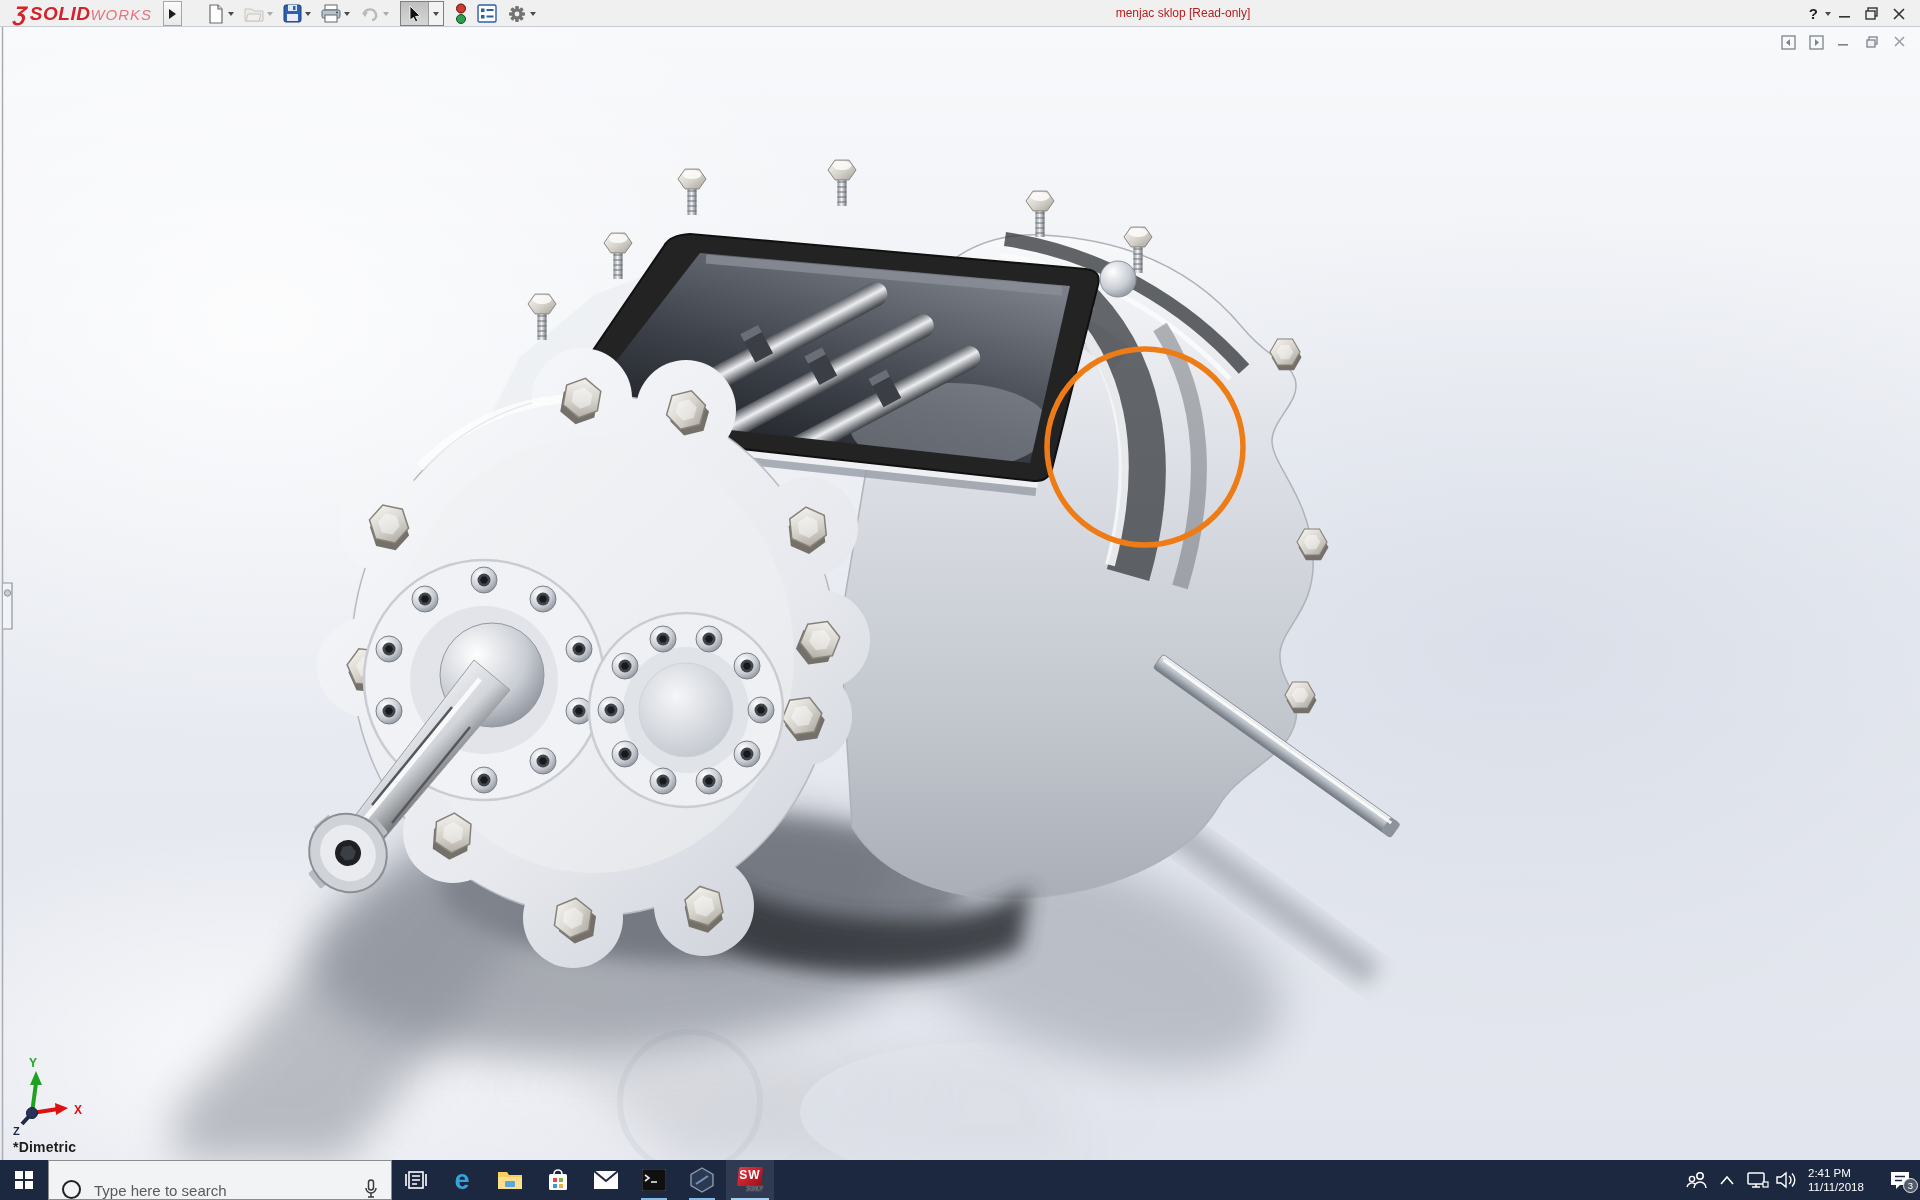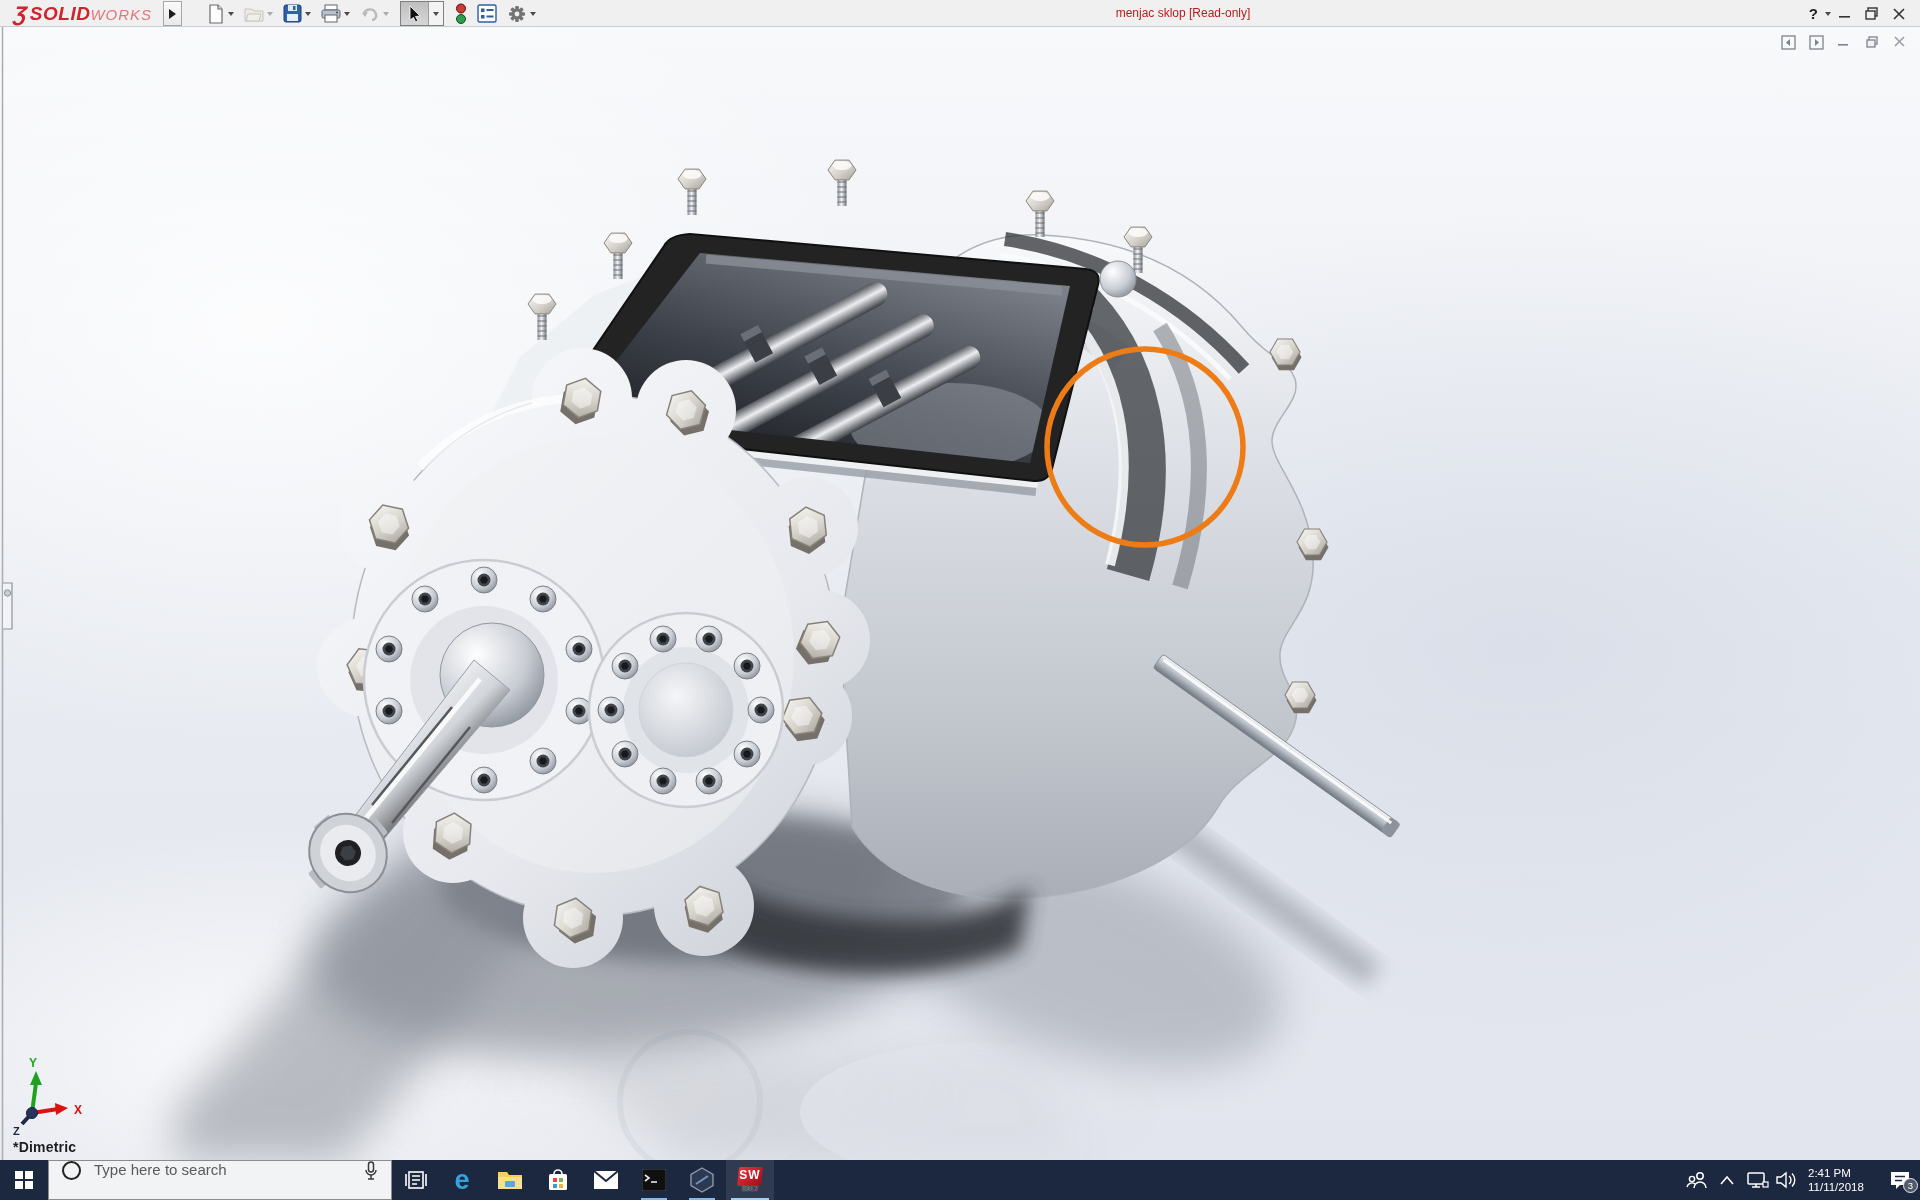--- a/index.html
+++ b/index.html
@@ -37,33 +37,33 @@
   .scene{position:absolute;left:0;top:0;}
   .doc-controls{position:absolute;right:10px;top:6px;display:flex;align-items:center;gap:8px;}
   .doc-controls .dc{width:20px;height:18px;display:flex;align-items:center;justify-content:center;color:#7d838b;}
   .orient{position:absolute;left:13px;top:1112px;font-size:14px;font-weight:bold;color:#1d1d1d;letter-spacing:.2px;}
 
   
   .taskbar{position:absolute;left:0;top:1160px;width:1920px;height:40px;background:var(--taskbar_bg);}
   .start{position:absolute;left:0;top:0;width:48px;height:40px;display:flex;align-items:center;justify-content:center;}
   .winlogo{display:grid;grid-template-columns:8px 8px;grid-template-rows:8px 8px;gap:1.5px;}
   .winlogo i{background:#fff;display:block;}
-  .searchbox{position:absolute;left:48px;top:0;width:344px;height:40px;background:#f2f3f4;border:1px solid #8b8b8b;display:flex;align-items:flex-start;}
+  .searchbox{position:absolute;left:48px;top:0;width:344px;height:40px;background:#f2f3f4;border:1px solid #8b8b8b;display:flex;align-items:flex-end;}
   .cortana{width:19px;height:19px;border:2.5px solid #222;border-radius:50%;margin-left:13px;}
   .search-text{margin-left:13px;font-size:15px;color:#5a5a5a;flex:1;}
   .mic{margin-right:12px;}
   .slot{position:absolute;top:0;width:48px;height:40px;display:flex;align-items:center;justify-content:center;}
   .slot.openapp::after{content:"";position:absolute;bottom:0;left:11px;width:26px;height:2.5px;background:var(--underline_blue);}
   .slot.activeapp{background:rgba(255,255,255,.09);}
   .slot.activeapp::after{left:5px;width:38px;background:#a3cff0;}
   .edge-e{color:#35a3dc;font-size:27px;font-weight:bold;line-height:27px;}
   .swicon{position:relative;width:26px;height:26px;}
   .swcube{position:absolute;left:1px;top:0;width:24px;height:19px;background:linear-gradient(135deg,#e8353f,#9f0d18);transform:skewX(-6deg);border-radius:2px;}
   .swtxt{position:absolute;left:0;top:1px;width:26px;text-align:center;color:#fff;font-size:12px;font-weight:bold;letter-spacing:1px;}
-  .swyear{position:absolute;left:0;top:17px;width:26px;text-align:center;color:#3a3f4a;font-size:7.5px;font-weight:bold;text-shadow:0 0 1px #fff;}
+  .swyear{position:absolute;left:0;top:17px;width:26px;text-align:right;color:#3a3f4a;font-size:7.5px;font-weight:bold;text-shadow:0 0 1px #fff;}
   .tray{position:absolute;right:0;top:0;height:40px;display:flex;align-items:center;}
   .trayic{width:30px;height:40px;display:flex;align-items:center;justify-content:center;color:#fff;}
   .clock{width:66px;text-align:left;color:#fff;font-size:11.5px;line-height:14px;margin:0 6px;}
   .action{position:relative;width:40px;height:40px;display:flex;align-items:center;justify-content:center;}
   .badge{position:absolute;right:2px;bottom:7px;min-width:15px;height:15px;border-radius:50%;background:#515b6b;border:1px solid #e8e8e8;color:#fff;font-size:9.5px;display:flex;align-items:center;justify-content:center;}
 </style>
 </head>
 <body>
 
 <div id="app">

